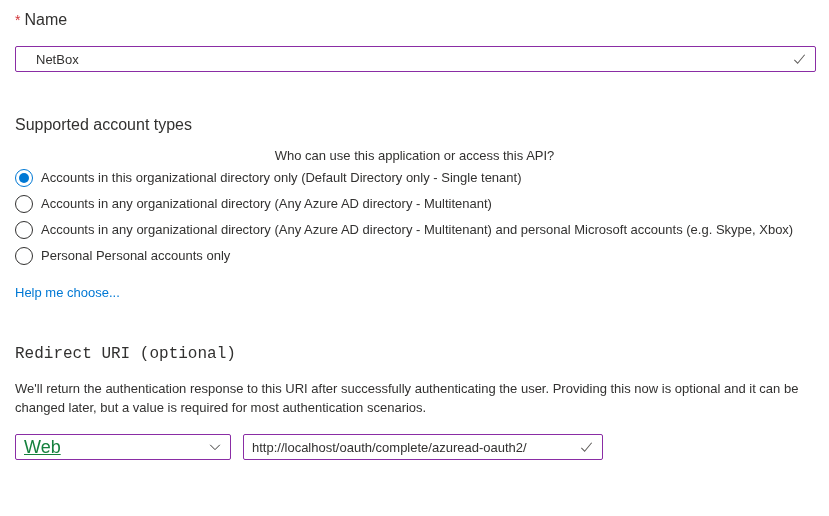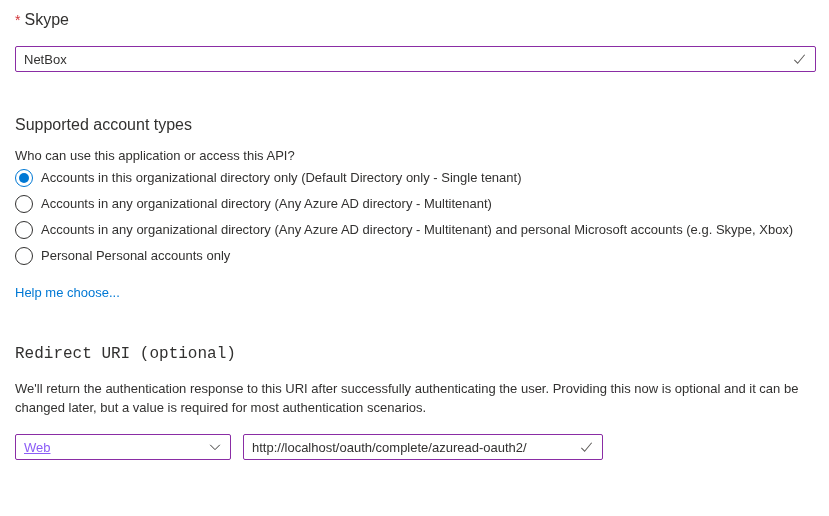--- a/index.html
+++ b/index.html
@@ -49,24 +49,24 @@
     background: transparent;
   }
   .field .trail-icon {
     position: absolute;
     right: 8px; top: 50%;
     transform: translateY(-50%);
     display: flex; align-items: center;
     pointer-events: none;
   }
 
-  .name-input-wrap { margin-top: 16px; width: 801px; }
+  .name-input-wrap { margin-top: 16px; width: 801px; padding-left: 12px; }
 
   .section-2 { margin-top: 43px; }
-  .question { margin-top: 14px; font-size: 13px; line-height: 16px; }
+  .question { margin-top: 14px; font-size: 13px; line-height: 16px; text-align: center; }
 
   .radio-group { margin-top: 1px; }
   .radio-row {
     display: flex;
     align-items: center;
     height: 26px;
     cursor: pointer;
   }
   .radio-circle {
     width: 18px; height: 18px;
@@ -103,35 +103,35 @@
   .uri-row {
     margin-top: 17px;
     display: flex;
     align-items: center;
   }
   .platform-select {
     width: 216px;
     cursor: pointer;
   }
   .platform-select .select-value {
-    font-size: 13px;
-    color: #8b5cf6;
+    font-size: 18px;
+    color: #15803d;
     padding-left: 8px;
     text-decoration: underline;
   }
   .uri-input-wrap { width: 360px; margin-left: 12px; }
 </style>
 </head>
 <body>
 
 <div class="container">
 
   
   <div class="section-title">
-    <span class="required-star">*</span><span>Skype</span>
+    <span class="required-star">*</span><span>Name</span>
   </div>
   <div class="field name-input-wrap">
     <input type="text" value="NetBox" style="">
     <span class="trail-icon">
       <svg width="15" height="15" viewBox="0 0 16 16">
           <path d="M2.5 9 L6 12.5 L13.5 3.5" stroke="#605e5c" stroke-width="1.1" fill="none"></path>
         </svg>
     </span>
   </div>
 

